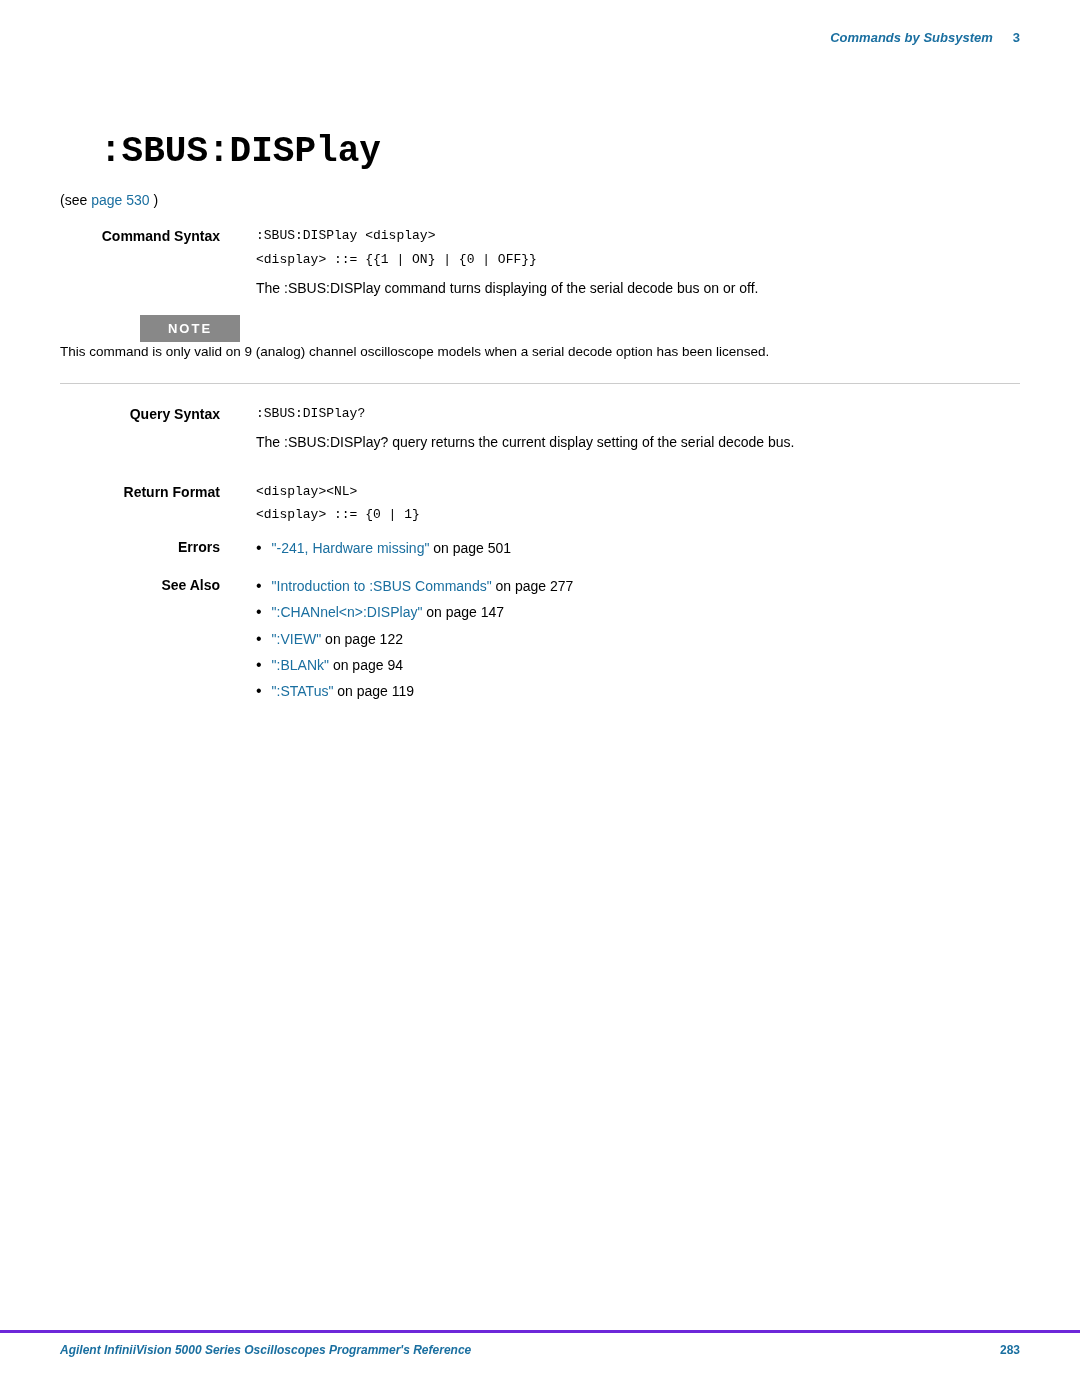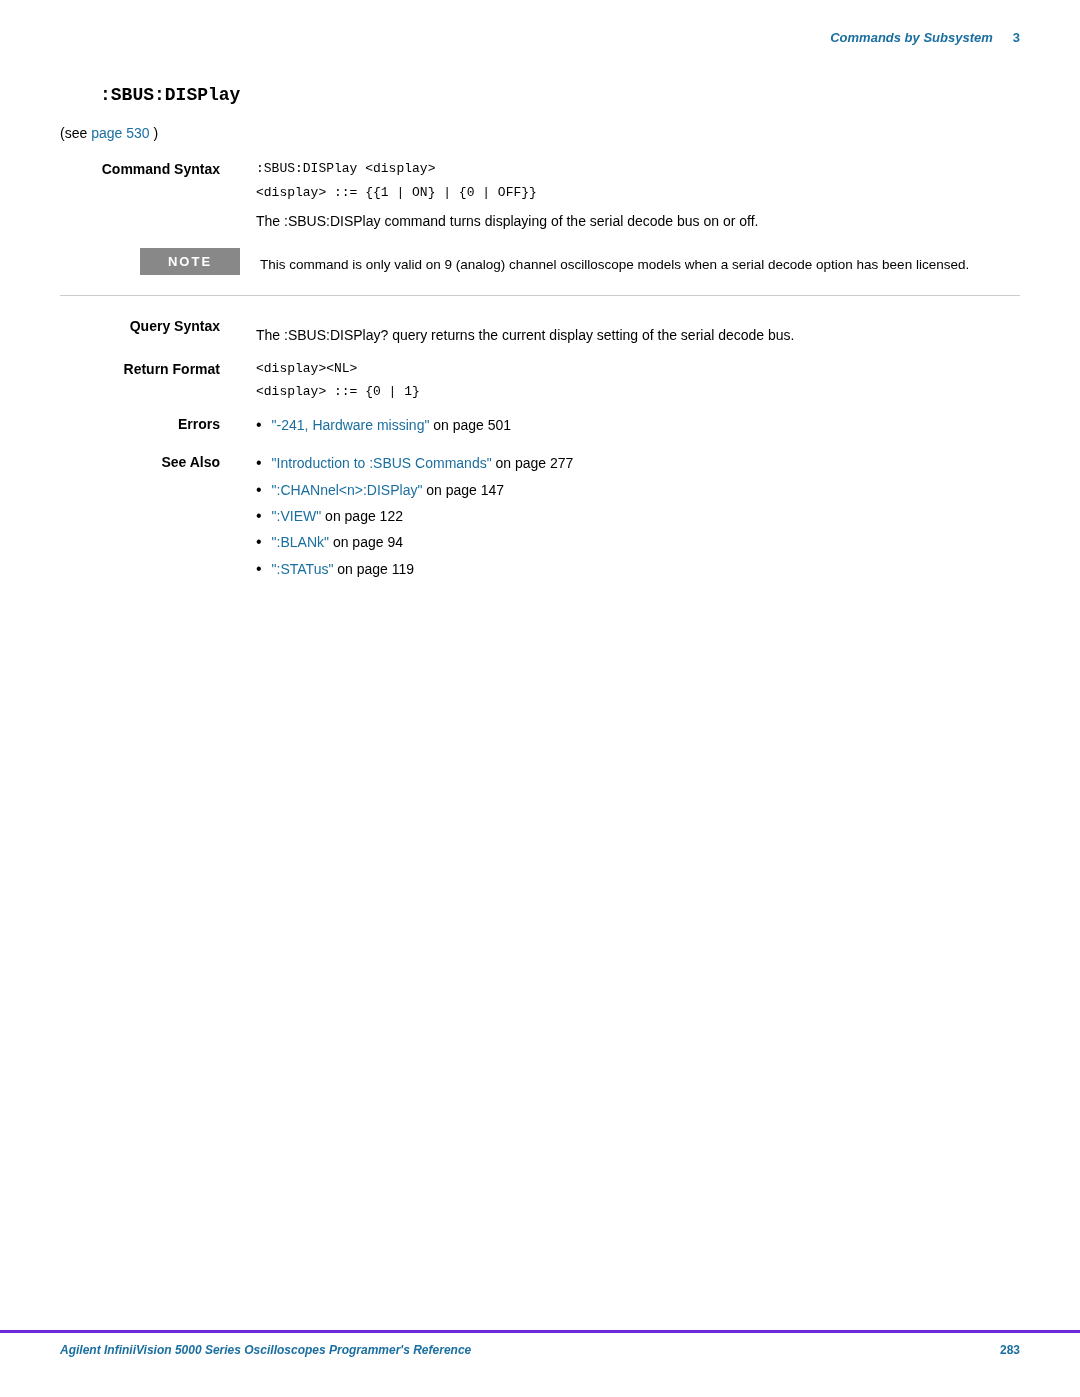--- a/index.html
+++ b/index.html
@@ -45,26 +45,27 @@
       font-weight: bold;
     }
 
     
     .main-content {
       padding: 30px 60px 60px 60px;
     }
 
     
     .command-title {
-      font-size: 18px;
+      font-size: 36px;
       font-weight: bold;
       font-family: 'Courier New', Courier, monospace;
       color: #000000;
       margin-bottom: 20px;
       padding-left: 40px;
+      margin-top: 46px;
     }
 
     
     .see-page-ref {
       text-align: left;
       margin-bottom: 18px;
       font-size: 14px;
       color: #000000;
     }
 
@@ -109,22 +110,23 @@
     .desc-text {
       font-size: 14px;
       line-height: 1.6;
       text-align: justify;
       margin-top: 8px;
     }
 
     
     .note-row {
       display: flex;
-      align-items: flex-end;
+      align-items: flex-start;
       margin: 16px 0 16px 0;
+      flex-direction: column;
     }
 
     .note-label-box {
       min-width: 100px;
       width: 100px;
       background: #888888;
       color: #ffffff;
       font-weight: bold;
       font-size: 13px;
       text-align: center;
@@ -189,21 +191,21 @@
       font-weight: bold;
     }
 
     .footer-right {
       color: #1a6fa0;
       font-size: 12px;
       font-weight: bold;
     }
 
     .return-format-section {
-      margin-top: 12px;
+      margin-top: 28px;
     }
   </style>
 </head>
 <body>
 
 <div class="page-container">
 
   <div class="page-header">
     <span class="header-section-title">Commands by Subsystem</span>
     <span class="header-page-number">3</span>
@@ -231,20 +233,21 @@
     <div class="note-row">
       <div class="note-label-box">NOTE</div>
       <div class="note-content">This command is only valid on 9 (analog) channel oscilloscope models when a serial decode option has been licensed.</div>
     </div>
 
     <hr class="section-divider">
 
     <div class="content-row">
       <div class="row-label">Query Syntax</div>
       <div class="row-content">
+        <div class="code">:SBUS:DISPlay?</div>
         <div class="desc-text">The :SBUS:DISPlay? query returns the current display setting of the serial decode bus.</div>
       </div>
     </div>
 
     <div class="content-row return-format-section">
       <div class="row-label">Return Format</div>
       <div class="row-content">
         <div class="code">&lt;display&gt;&lt;NL&gt;</div>
         <div class="code" style="margin-top:4px;">&lt;display&gt; ::= {0 | 1}</div>
       </div>

